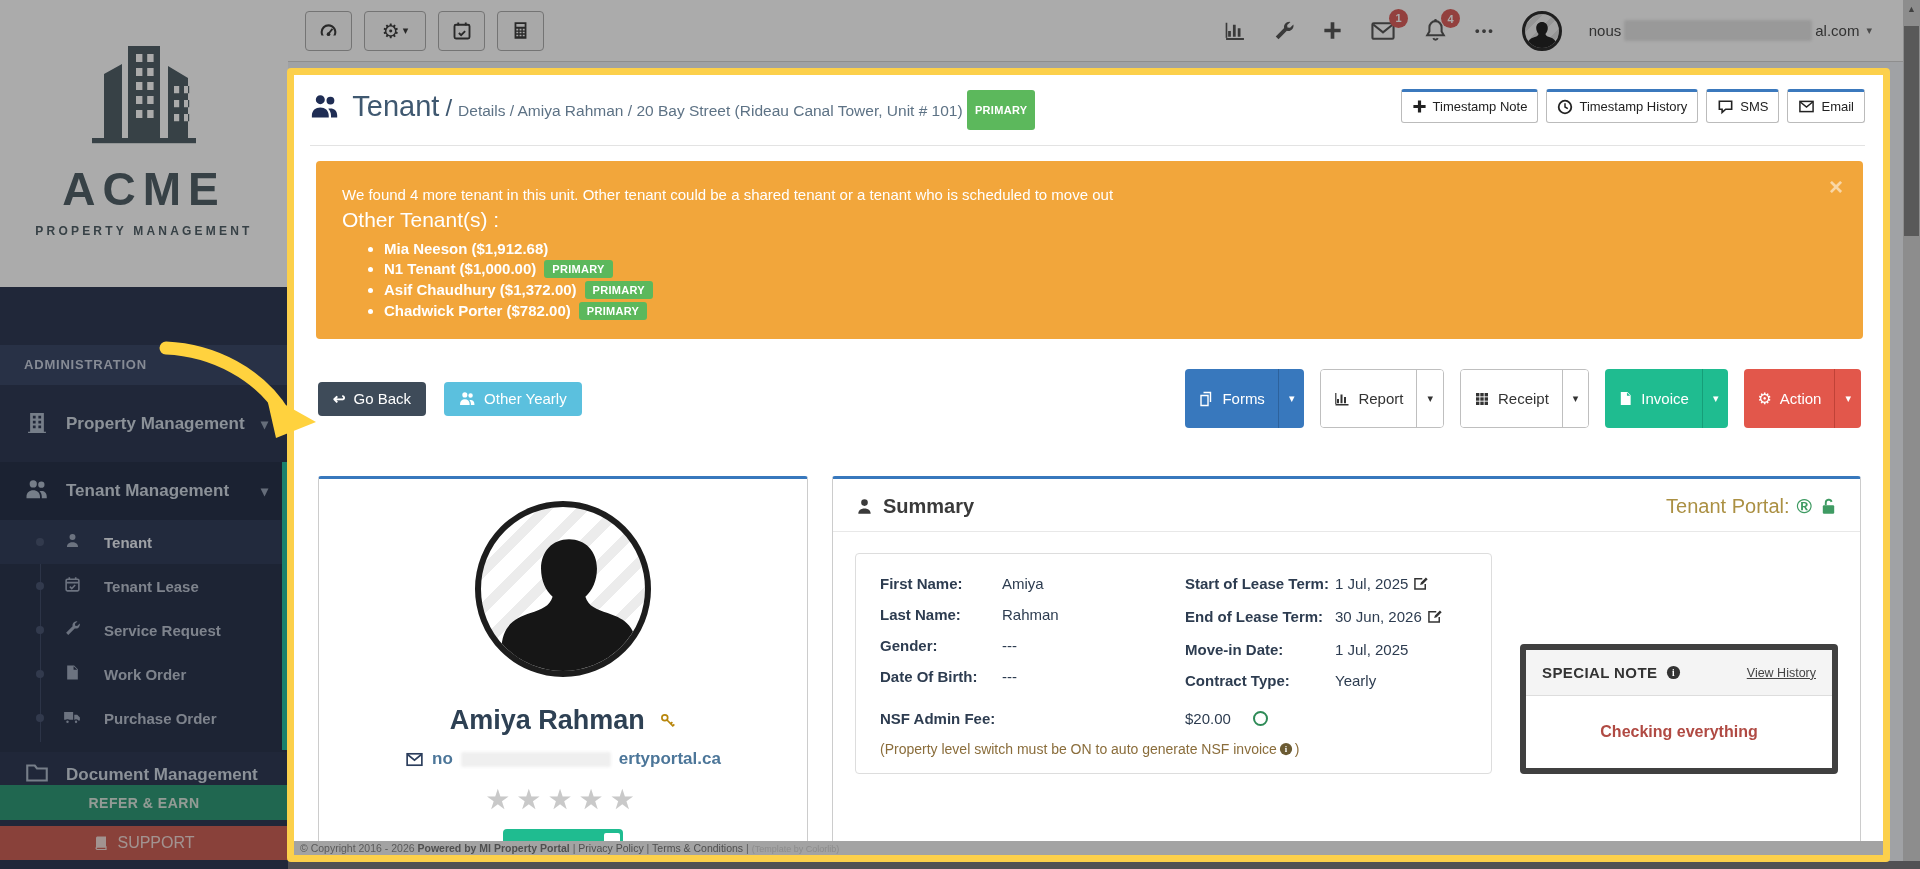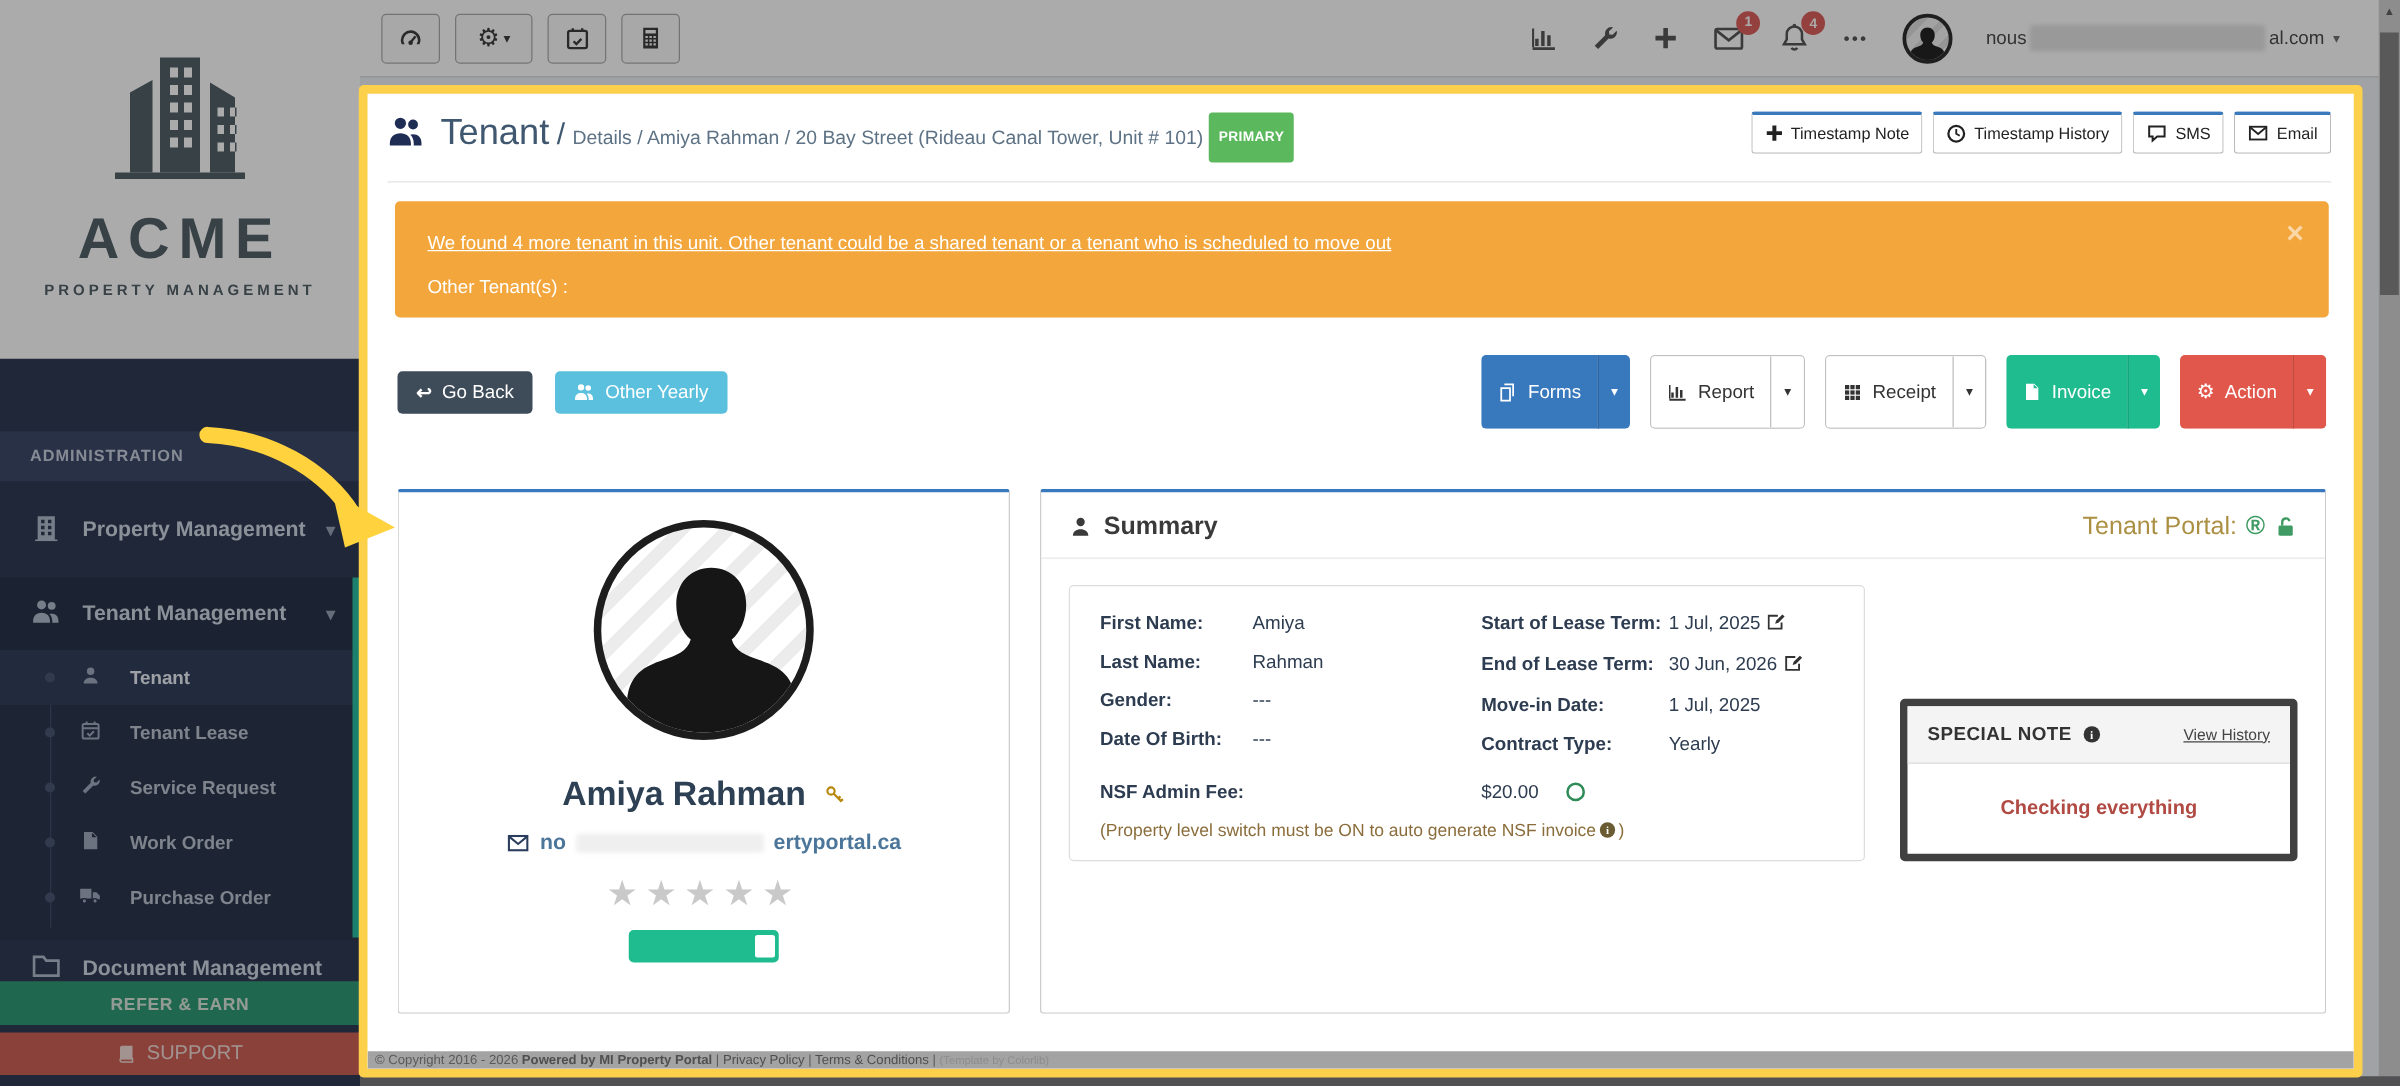--- a/index.html
+++ b/index.html
@@ -69,22 +69,22 @@
   .crumb .c-sep { font-size:24px; color:#3f5870; margin:0 6px; }
   .pill { display:inline-block; background:#5cb85c; color:#fff; font-size:11px; font-weight:bold; padding:3px 8px; border-radius:3px; vertical-align:2px; letter-spacing:0.3px; }
   .hbtns { display:flex; gap:8px; flex:none; }
   .hbtn { display:flex; align-items:center; gap:6px; background:#fff; border:1px solid #bbb; border-top:3px solid #3b79bd;
     border-radius:3px; padding:6px 10px 7px; font-size:13px; color:#222; cursor:pointer; font-family:inherit; }
   .head-div { border-bottom:1px solid #e3e3e3; margin-top:12px; }
 
   
   #alert { position:relative; margin:15px 2px 0 6px; background:#f2a63b; border-radius:4px; color:#fff; padding:25px 26px 16px; }
   #alert .al-close { position:absolute; right:20px; top:12px; font-size:24px; font-weight:bold; color:rgba(255,255,255,0.55); cursor:pointer; }
-  #alert .al-msg { font-size:15px;text-decoration:underline; }
-  #alert .al-sub { font-size:15px; margin-top:18px; }
+  #alert .al-msg { font-size:15px; }
+  #alert .al-sub { font-size:21px; margin-top:5px; }
   #alert ul { margin-top:8px; padding-left:42px; }
   #alert li { font-size:15px; font-weight:bold; margin:3px 0; }
   #alert .pill { margin-left:8px; vertical-align:1px; }
 
   
   .act-row { display:flex; justify-content:space-between; align-items:center; margin-top:30px; padding:0 4px 0 8px; }
   .act-left { display:flex; gap:18px; }
   .btn { display:inline-flex; align-items:center; gap:8px; border:none; border-radius:4px; padding:8px 15px; font-size:15px;
     color:#fff; cursor:pointer; font-family:inherit; }
   .btn-back { background:#3e4b59; }
@@ -409,20 +409,26 @@
           </button>
         </div>
       </div>
 
       <div class="head-div"></div>
 
       <div id="alert">
         <span class="al-close">×</span>
         <div class="al-msg">We found 4 more tenant in this unit. Other tenant could be a shared tenant or a tenant who is scheduled to move out</div>
         <div class="al-sub">Other Tenant(s) :</div>
+        <ul>
+          <li><span>Mia Neeson ($1,912.68)</span></li>
+          <li><span>N1 Tenant ($1,000.00)</span><span class="pill">PRIMARY</span></li>
+          <li><span>Asif Chaudhury ($1,372.00)</span><span class="pill">PRIMARY</span></li>
+          <li><span>Chadwick Porter ($782.00)</span><span class="pill">PRIMARY</span></li>
+        </ul>
       </div>
 
       <div class="act-row">
         <div class="act-left">
           <button class="btn btn-back">
             <span style="font-weight:bold;">↩</span>
             <span>Go Back</span>
           </button>
           <button class="btn btn-other">
             <span style="display:flex;">

